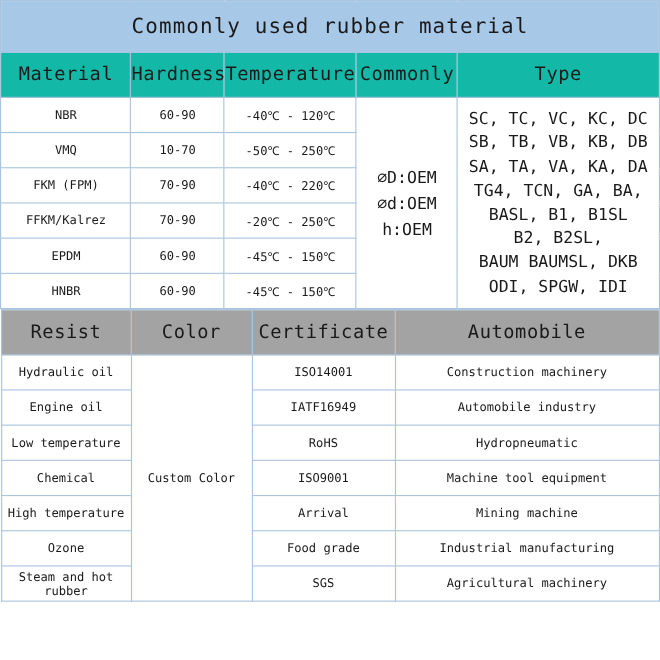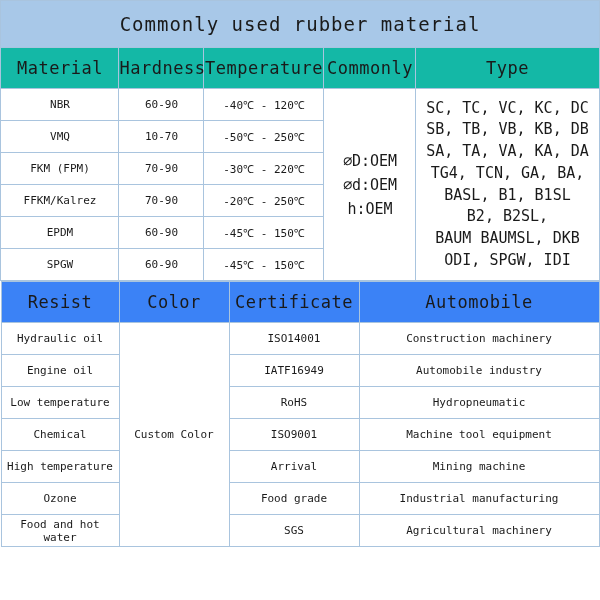--- a/index.html
+++ b/index.html
@@ -40,21 +40,21 @@
     letter-spacing: 1px;
     color: #111;
   }
   .hdr {
     background: #14b8a6;
     height: 40px;
     font-size: 17px;
     letter-spacing: 0.5px;
   }
   .hdr2 {
-    background: #3b82f6;
+    background: #a3a3a3;
     height: 40px;
     font-size: 17px;
     letter-spacing: 0.5px;
   }
   .data {
     height: 32px;
     font-size: 11px;
   }
   .type-cell {
     font-size: 15px;
@@ -132,34 +132,34 @@
 ODI,  SPGW, IDI</td>
       </tr>
       <tr class="data">
         <td>VMQ</td>
         <td>10-70</td>
         <td class="nowrap">-50℃ - 250℃</td>
       </tr>
       <tr class="data">
         <td>FKM (FPM)</td>
         <td>70-90</td>
-        <td class="nowrap">-30℃ - 220℃</td>
+        <td class="nowrap">-40℃ - 220℃</td>
       </tr>
       <tr class="data">
         <td class="small">FFKM/Kalrez</td>
         <td>70-90</td>
         <td class="nowrap">-20℃ - 250℃</td>
       </tr>
       <tr class="data">
         <td>EPDM</td>
         <td>60-90</td>
         <td class="nowrap">-45℃ - 150℃</td>
       </tr>
       <tr class="data">
-        <td>SPGW</td>
+        <td>HNBR</td>
         <td>60-90</td>
         <td class="nowrap">-45℃ - 150℃</td>
       </tr>
     </tbody>
   </table>
 
   <table class="grid">
     <colgroup>
       <col style="width:118px">
       <col style="width:110px">
@@ -199,20 +199,20 @@
         <td class="tiny">High temperature</td>
         <td class="cert-cell">Arrival</td>
         <td class="app-cell">Mining machine</td>
       </tr>
       <tr class="sect2-row">
         <td>Ozone</td>
         <td class="cert-cell">Food grade</td>
         <td class="app-cell">Industrial manufacturing</td>
       </tr>
       <tr class="sect2-row">
-        <td class="tiny">Food and hot water</td>
+        <td class="tiny">Steam and hot rubber</td>
         <td class="cert-cell">SGS</td>
         <td class="app-cell">Agricultural machinery</td>
       </tr>
     </tbody>
   </table>
 
 </div>
 
 </body></html>

